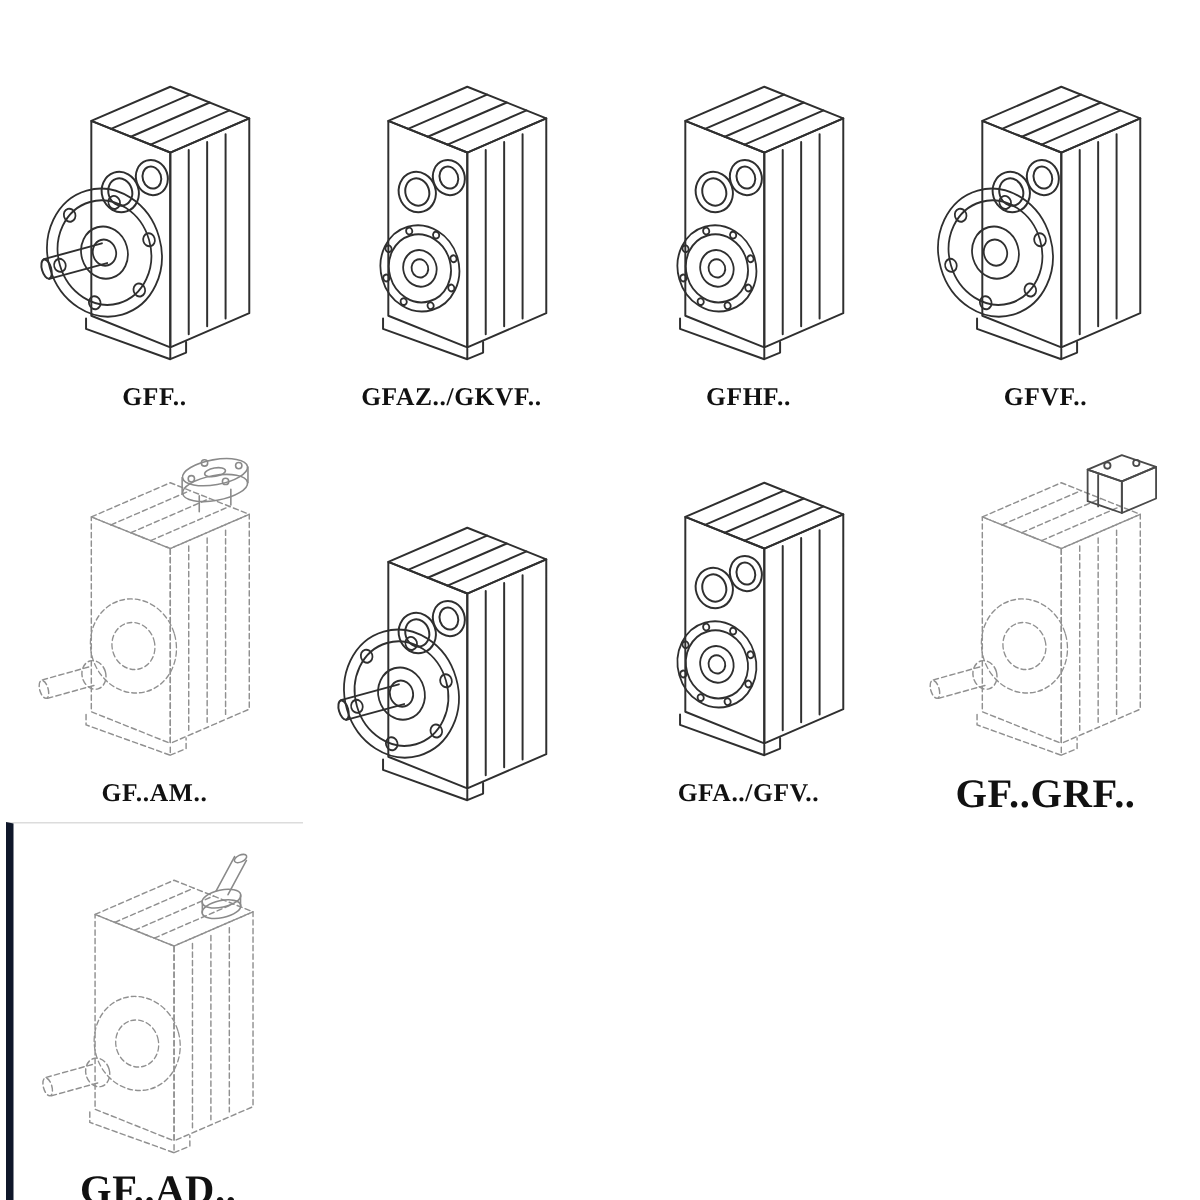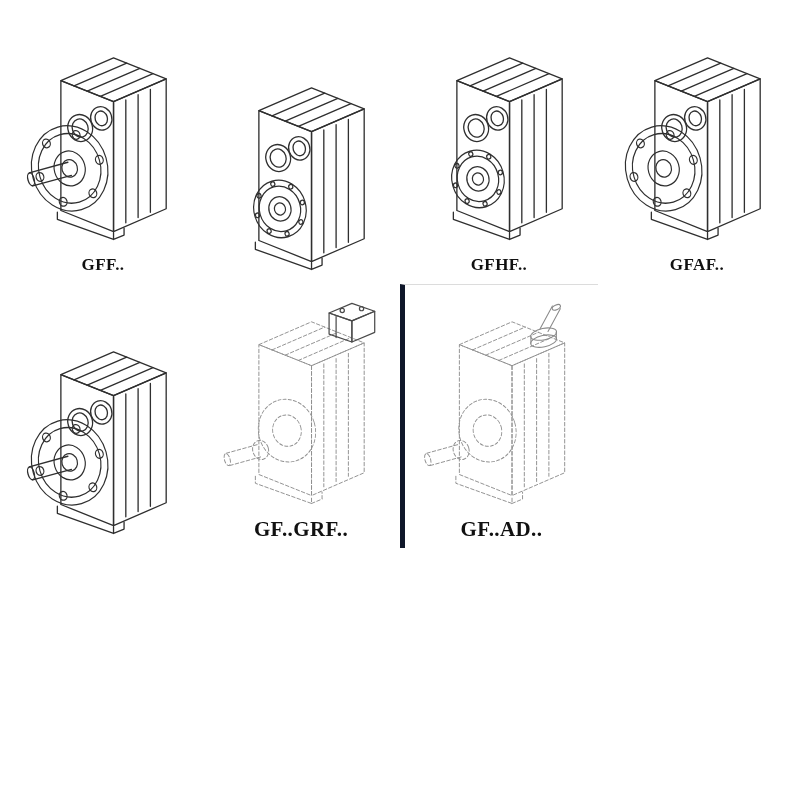--- a/index.html
+++ b/index.html
@@ -21,21 +21,21 @@
     margin:0;display:flex;flex-direction:column;align-items:center;
     justify-content:flex-end;box-sizing:border-box;padding:2px 0 4px 0;
   }
   .cell.boxed{border-left:5px solid #0f172a;border-top:1px solid #dcdcdc;}
   .drawing{width:100%;height:215px;flex:0 0 auto;}
   .caption{
     height:30px;display:flex;align-items:center;justify-content:center;
     font-weight:700;font-size:17px;letter-spacing:.4px;color:#111;
     white-space:nowrap;
   }
-  .caption.lg{font-size:21px;}
+  .caption.lg{font-size:27px;}
   
   .ln{fill:none;stroke:#2f2f2f;stroke-width:1.5;stroke-linejoin:round;stroke-linecap:round;}
   .ln.phantom{stroke:#909090;stroke-width:1.1;stroke-dasharray:4 2.5;}
   .ln.attach{stroke:#4a4a4a;stroke-width:1.4;stroke-dasharray:none;}
   .ln.attach-light{stroke:#8a8a8a;stroke-width:1.2;stroke-dasharray:none;}
 </style>
 </head>
 <body>
 
 <svg width="0" height="0" style="position:absolute" aria-hidden="true">
@@ -156,53 +156,70 @@
       </svg>
       <figcaption class="caption">GFF..</figcaption>
     </figure>
 
     <figure class="cell">
       <svg class="drawing" viewBox="0 0 200 245" role="img">
         <use href="#iso-body" class="ln"></use>
         <use href="#top-bores" class="ln"></use>
         <use href="#bearing-rings" class="ln"></use>
       </svg>
+      <figcaption class="caption">GFAZ../GKVF..</figcaption>
     </figure>
 
     <figure class="cell">
       <svg class="drawing" viewBox="0 0 200 245" role="img">
         <use href="#iso-body" class="ln"></use>
         <use href="#top-bores" class="ln"></use>
         <use href="#bearing-rings" class="ln"></use>
       </svg>
       <figcaption class="caption">GFHF..</figcaption>
     </figure>
 
     <figure class="cell">
       <svg class="drawing" viewBox="0 0 200 245" role="img">
         <use href="#iso-body" class="ln"></use>
         <use href="#top-bores" class="ln"></use>
         <use href="#out-flange" class="ln"></use>
       </svg>
-      <figcaption class="caption">GFAF..</figcaption>
-    </figure>
-
-
-
+      <figcaption class="caption">GFVF..</figcaption>
+    </figure>
+
+
+
+    <figure class="cell">
+      <svg class="drawing" viewBox="0 0 200 245" role="img">
+        <use href="#iso-body" class="ln phantom"></use>
+        <use href="#phantom-extras" class="ln phantom"></use>
+        <use href="#iec-flange" class="ln attach-light"></use>
+      </svg>
+      <figcaption class="caption">GF..AM..</figcaption>
+    </figure>
 
 
     <figure class="cell">
       <svg class="drawing" viewBox="0 0 200 245" role="img">
         <use href="#iso-body" class="ln"></use>
         <use href="#top-bores" class="ln"></use>
         <use href="#out-flange" class="ln"></use>
         <use href="#shaft-left" class="ln"></use>
       </svg>
     </figure>
 
+    <figure class="cell">
+      <svg class="drawing" viewBox="0 0 200 245" role="img">
+        <use href="#iso-body" class="ln"></use>
+        <use href="#top-bores" class="ln"></use>
+        <use href="#bearing-rings" class="ln"></use>
+      </svg>
+      <figcaption class="caption">GFA../GFV..</figcaption>
+    </figure>
 
     <figure class="cell">
       <svg class="drawing" viewBox="0 0 200 245" role="img">
         <use href="#iso-body" class="ln phantom"></use>
         <use href="#phantom-extras" class="ln phantom"></use>
         <use href="#grf-box" class="ln attach"></use>
       </svg>
       <figcaption class="caption lg">GF..GRF..</figcaption>
     </figure>
 

